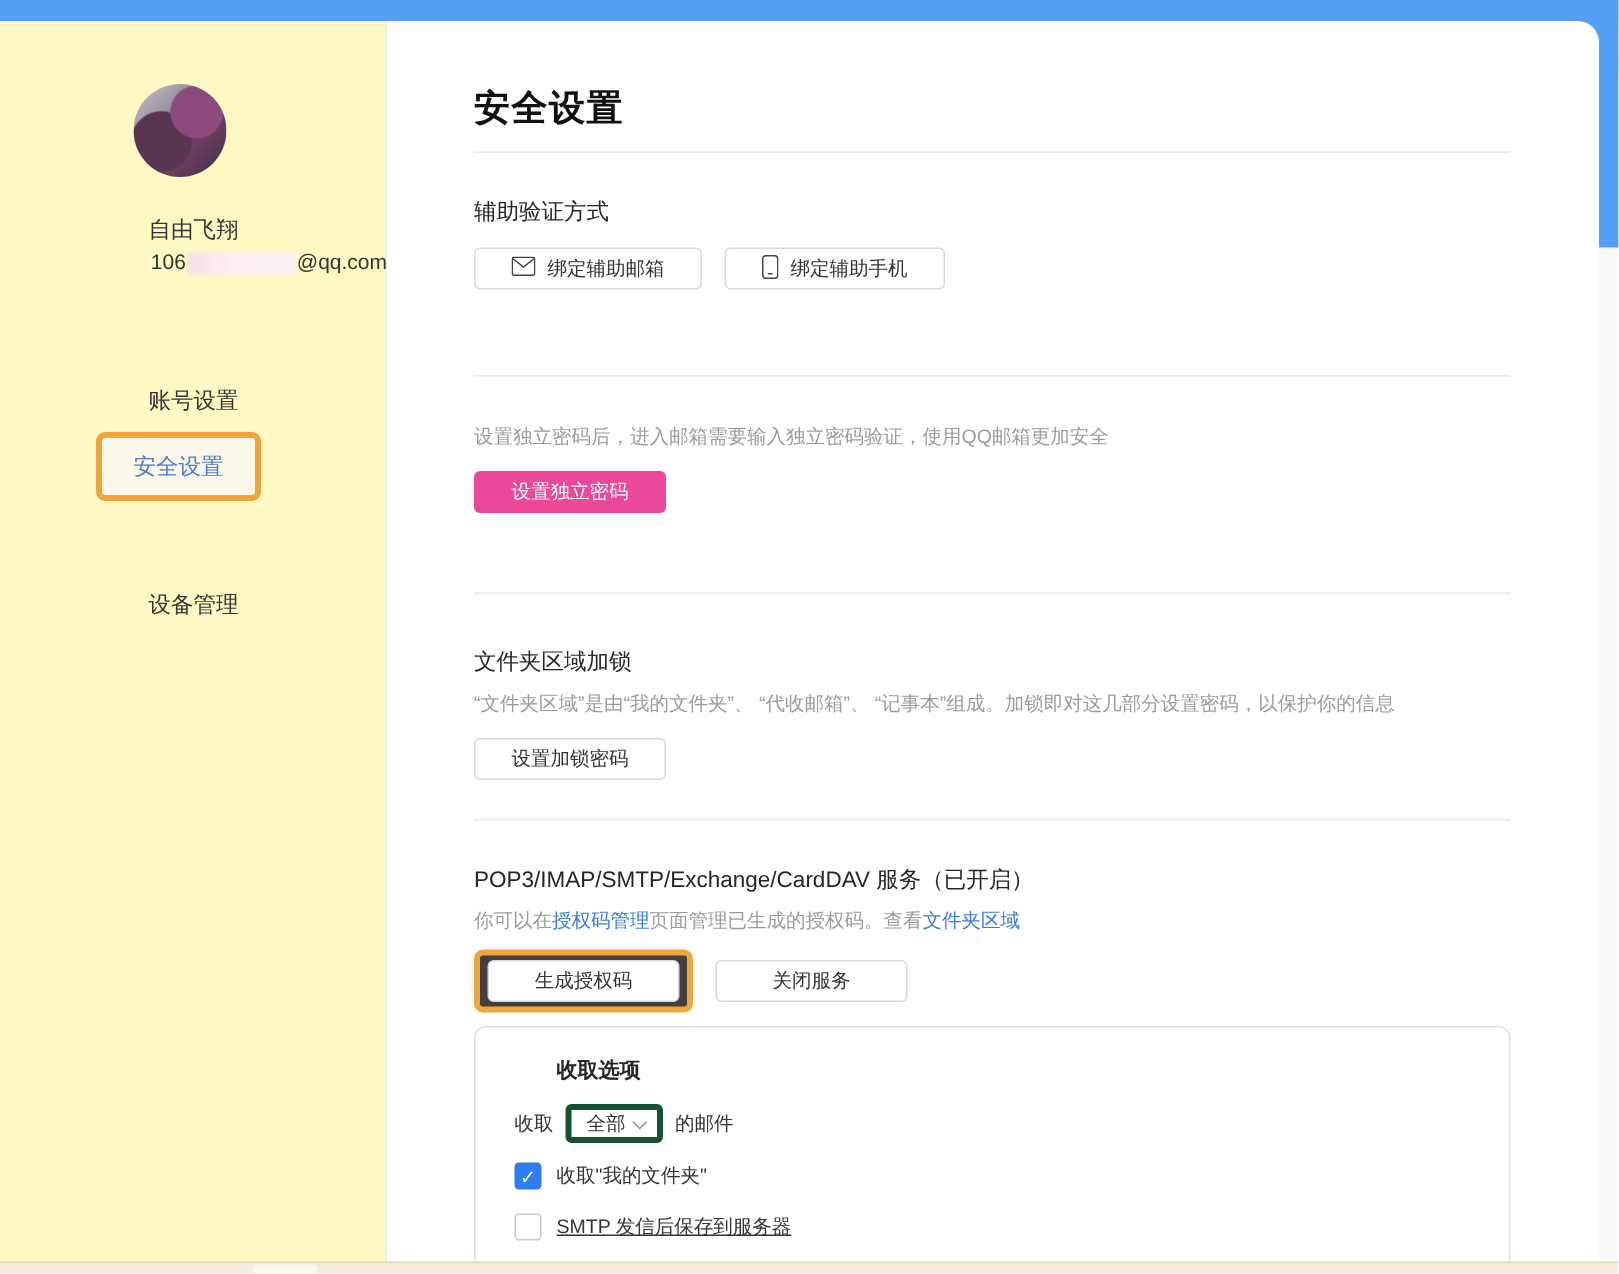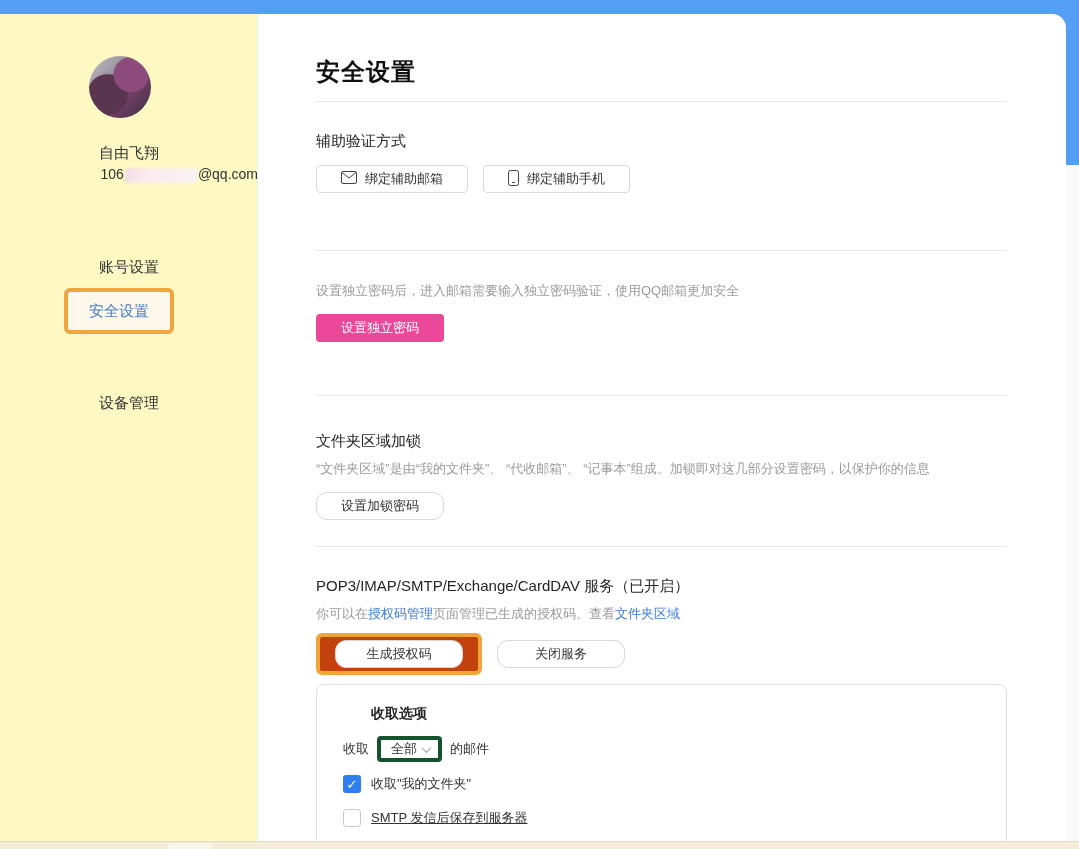--- a/index.html
+++ b/index.html
@@ -56,23 +56,23 @@
   .s1 { top:118px; } .s2 { top:259px; } .s3 { top:418px; } .s4 { top:563px; }
   .sec-title { font-size:15px; color:#262626; }
   .sec-desc { margin-top:9px; font-size:13px; color:#9b9b9b; }
   .sec-desc a { color:#3a7be0; text-decoration:none; cursor:pointer; }
   .btn-row { margin-top:14px; display:flex; align-items:center; gap:15px; }
 
   .btn { display:inline-flex; align-items:center; justify-content:center; gap:8px;
     height:28px; padding:0 24px; background:#fff; border:1px solid #d8d8d8; border-radius:4px;
     font-size:13px; color:#333; cursor:pointer; white-space:nowrap; }
   .btn-primary { background:#ec4899; border:none; color:#fff; min-width:128px; }
-  .btn-wide { min-width:128px;border-radius:11px; }
+  .btn-wide { min-width:128px; }
   .annotate { display:inline-block; border:4px solid #f0a43c; border-radius:6px;
-    background:#c2410c; padding:3px 15px; }
+    background:#404040; padding:3px 5px; }
 
   
   .receive-box { position:absolute; left:0; top:670px; width:691px; height:190px;
     border:1px solid #e0e0e0; border-radius:8px; background:#fff; }
   .rb-title { position:absolute; left:26px; top:20px; font-size:14px; font-weight:bold; color:#262626;padding-left:28px; }
   .rb-row { position:absolute; left:26px; top:51px; display:flex; align-items:center;
     gap:8px; font-size:13px; color:#333;text-align:center; }
   .dropdown { display:inline-flex; align-items:center; gap:6px; height:26px; padding:0 8px 0 10px;
     border:4px solid #14532d; border-radius:4px; background:#fff; font-size:13px; color:#333; cursor:pointer; }
   .chev { width:7px; height:7px; border-right:1.5px solid #999; border-bottom:1.5px solid #999;

